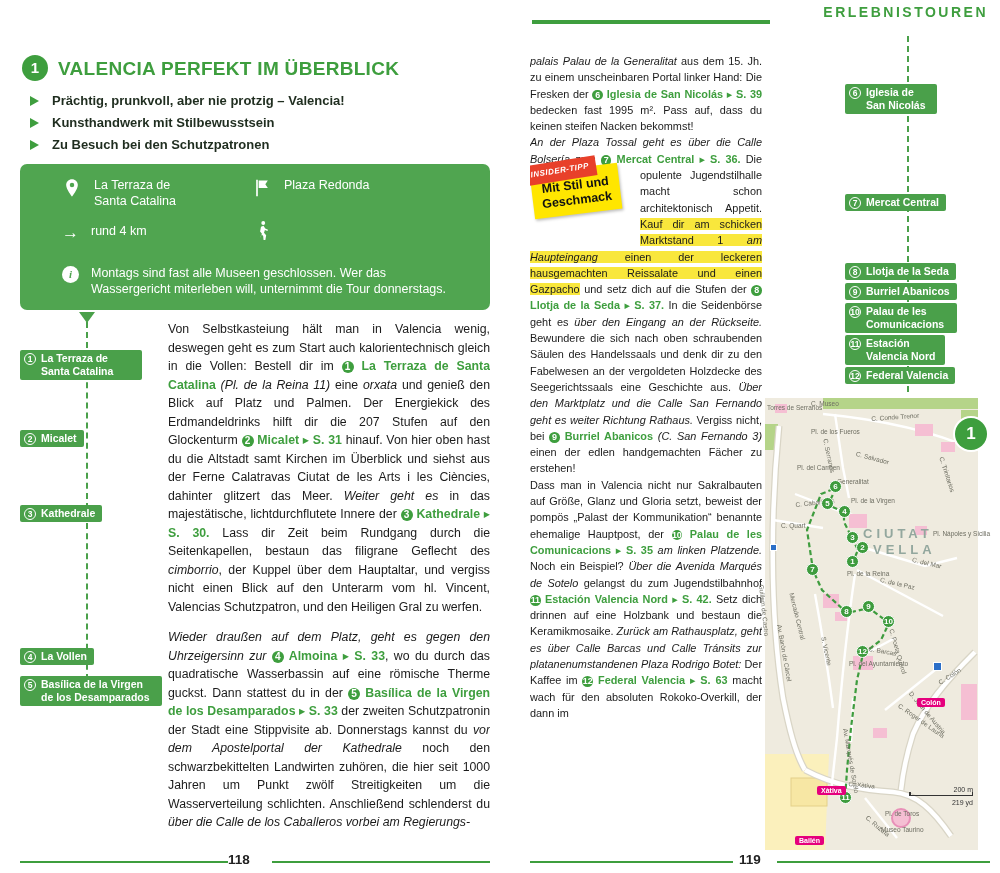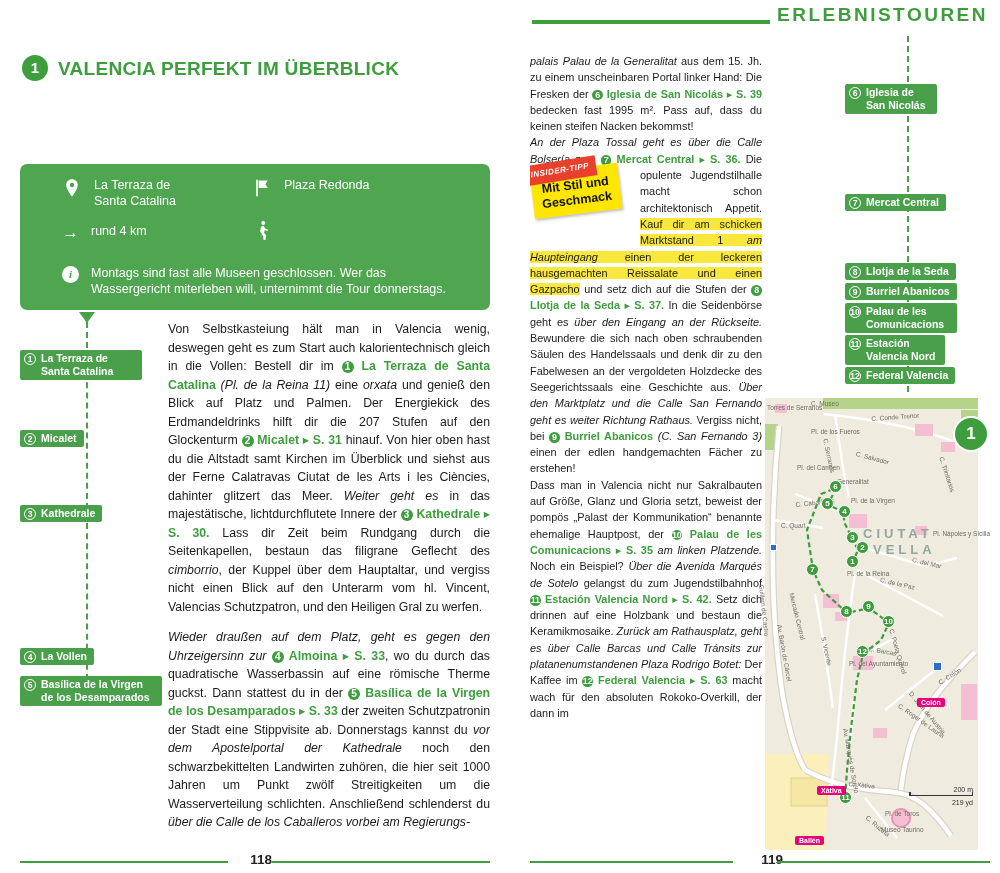--- a/index.html
+++ b/index.html
@@ -8,21 +8,21 @@
     --green-badge:#4AA04A;
     --hl:#F9E73C;
     --ink:#1b1b1b;
   }
   *{box-sizing:border-box;margin:0;padding:0}
   html,body{background:#e8e8e8;font-family:"Liberation Sans","DejaVu Sans",sans-serif}
   #page{position:relative;width:1000px;height:873px;background:#fff;overflow:hidden;margin:0 auto}
 
   
   .hdr-line{position:absolute;left:532px;top:20px;width:238px;height:4px;background:var(--green)}
-  .hdr-title{position:absolute;right:12px;top:4px;color:var(--green);font-weight:bold;font-size:19px;letter-spacing:2.5px}
+  .hdr-title{position:absolute;right:12px;top:4px;color:var(--green);font-weight:bold;font-size:14px;letter-spacing:2.5px}
 
   
   .tour-num-big{position:absolute;left:22px;top:55px;width:26px;height:26px;border-radius:50%;background:var(--green);color:#fff;font-weight:bold;font-size:15px;text-align:center;line-height:26px}
   .tour-title{position:absolute;left:58px;top:58px;color:var(--green);font-weight:bold;font-size:19px;letter-spacing:.3px}
 
   
   .bullets{position:absolute;left:30px;top:93px;width:450px}
   .bullet{display:flex;gap:13px;margin-bottom:6px;font-size:13px;font-weight:bold;color:#1f2d1f;line-height:16px}
   .b-arrow{width:0;height:0;border-left:9px solid var(--green);border-top:5px solid transparent;border-bottom:5px solid transparent;margin-top:3px;flex:0 0 auto}
 
@@ -56,21 +56,21 @@
   .sec-head{color:var(--green);font-weight:bold;font-size:11.5px;letter-spacing:.2px;margin:8px 0 4px;text-align:left}
 
   
   .tip-float{float:left;width:102px;height:82px;margin:3px 8px 2px 0;position:relative;shape-outside:inset(0)}
   .tip-inner{position:absolute;left:2px;top:14px;transform:rotate(-7deg);background:#FFE600;padding:10px 7px 7px;width:88px;box-shadow:1px 2px 3px rgba(0,0,0,.25)}
   .tip-ribbon{position:absolute;top:-9px;left:-6px;background:#E8402A;color:#fff;font-style:italic;font-weight:bold;font-size:8px;letter-spacing:.5px;padding:2px 7px;white-space:nowrap;transform:rotate(-2deg)}
   .tip-text{display:block;font-weight:bold;font-size:12.5px;line-height:14.5px;text-align:center;color:#111}
 
   
   .f-line{position:absolute;top:861px;height:2px;background:var(--green)}
-  .f-num{position:absolute;top:852px;width:44px;text-align:right;font-weight:bold;font-size:13.5px;color:#222}
+  .f-num{position:absolute;top:852px;width:44px;text-align:left;font-weight:bold;font-size:13.5px;color:#222}
 
   
   .map{position:absolute;left:765px;top:398px;width:213px;height:452px;background:#EFEBDF}
   .map svg{position:absolute;left:0;top:0}
   .ml{position:absolute;font-size:6.5px;color:#6e6e62;white-space:nowrap;transform-origin:0 0;line-height:7px}
   .mk{position:absolute;width:13px;height:13px;border-radius:50%;background:#3E9C3E;border:1px solid #fff;color:#fff;font-size:8px;font-weight:bold;text-align:center;line-height:11px}
   .metro{position:absolute;background:#E5007D;color:#fff;font-size:7px;font-weight:bold;padding:1px 4px;border-radius:2px;white-space:nowrap}
   .info-sq{position:absolute;background:#2B6FC8;border:1px solid #fff;color:#fff}
   .ciutat{position:absolute;left:98px;top:128px;color:#93A79E;font-weight:bold;font-size:13px;letter-spacing:4px;line-height:16px}
   .ciutat .l2{margin-left:10px}
@@ -84,20 +84,34 @@
 <body>
 
 <div id="page">
 
   <div class="hdr-line"></div>
   <div class="hdr-title">ERLEBNISTOUREN</div>
 
   <div class="tour-num-big">1</div>
   <div class="tour-title">VALENCIA PERFEKT IM ÜBERBLICK</div>
 
+  <div class="bullets">
+    <div class="bullet">
+        <span class="b-arrow"></span>
+        <span>Prächtig, prunkvoll, aber nie protzig – Valencia!</span>
+      </div>
+    <div class="bullet">
+        <span class="b-arrow"></span>
+        <span>Kunsthandwerk mit Stilbewusstsein</span>
+      </div>
+    <div class="bullet">
+        <span class="b-arrow"></span>
+        <span>Zu Besuch bei den Schutzpatronen</span>
+      </div>
+  </div>
 
   <div class="infobox">
     <div class="ib-item" style="left:42px;top:14px;width:160px">
       <span class="ib-icon">
         <svg viewBox="0 0 24 24">
             <path fill="#fff" fill-rule="evenodd" d="M12 1.5C8.1 1.5 5 4.6 5 8.5c0 5.2 7 14 7 14s7-8.8 7-14c0-3.9-3.1-7-7-7zm0 9.6a2.7 2.7 0 1 1 0-5.4 2.7 2.7 0 0 1 0 5.4z"></path>
           </svg>
       </span>
       <span style="width:105px;display:inline-block">La Terraza de Santa Catalina</span>
     </div>

